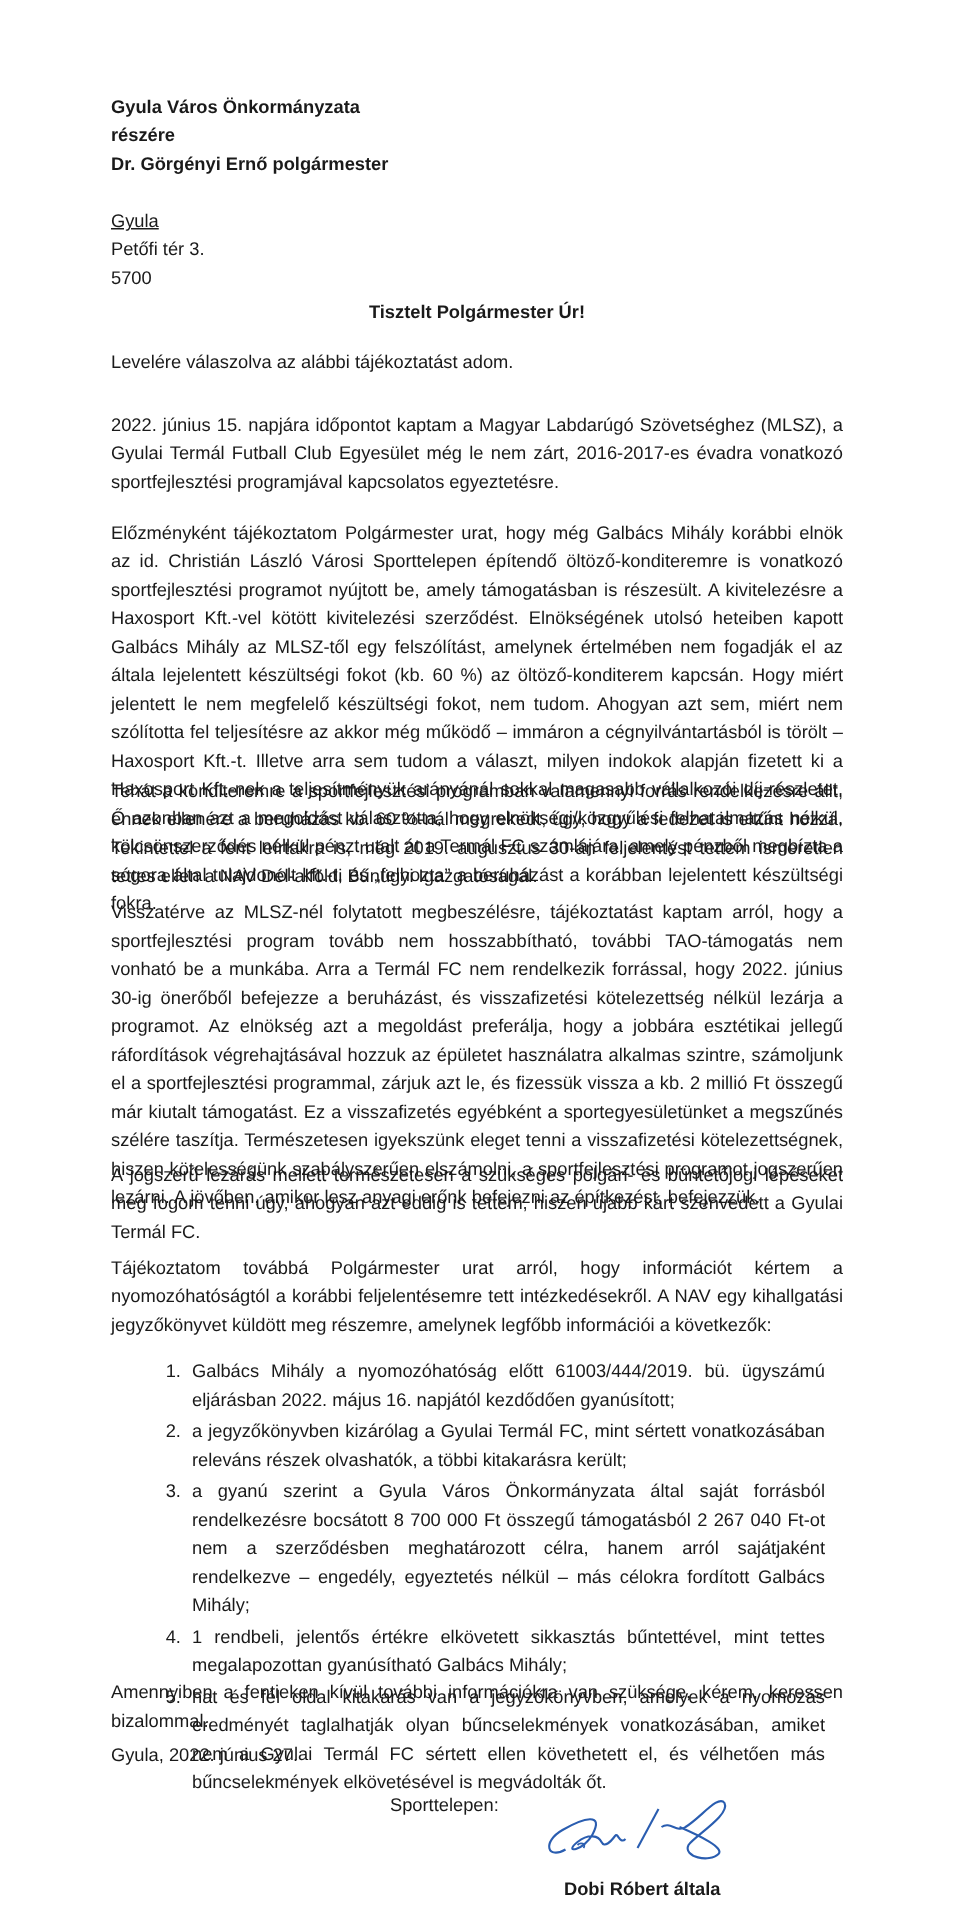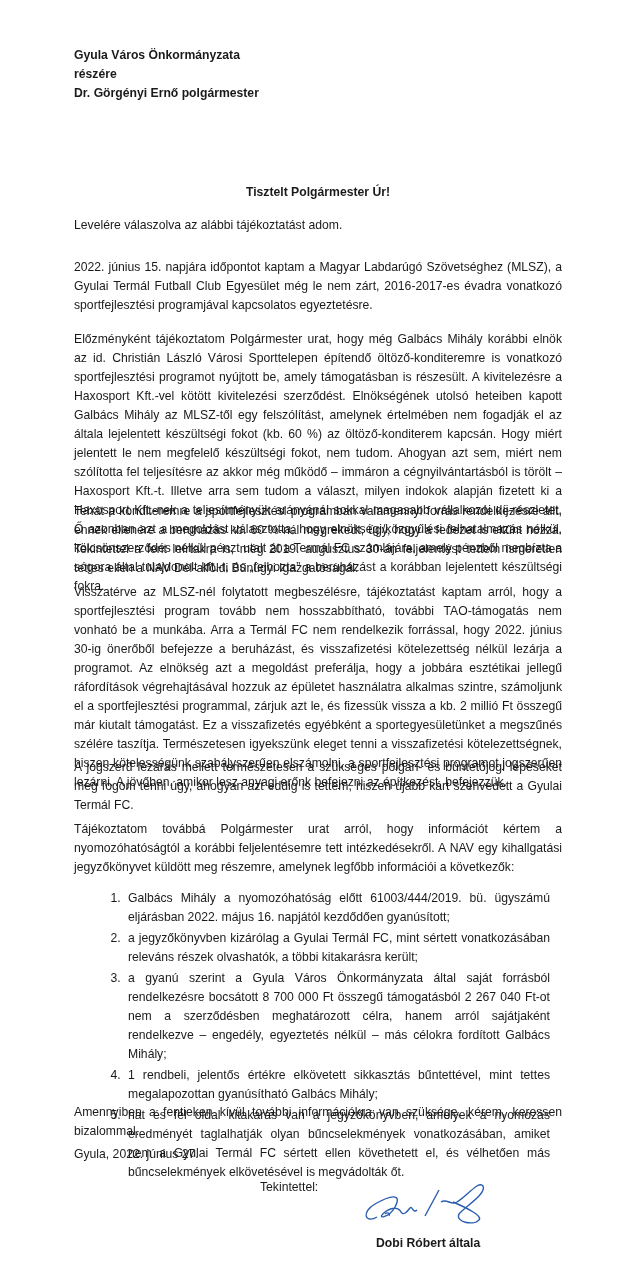--- a/index.html
+++ b/index.html
@@ -1,18 +1,18 @@
 <!DOCTYPE html>
 <html><head>
 <meta charset="utf-8">
 <style>
   html, body { margin: 0; padding: 0; background: #ffffff; }
   body { width: 635px; height: 1280px; position: relative; overflow: hidden;
          font-family: "Liberation Sans", sans-serif; color: #1a1a1a; }
-  .page { position: absolute; left: 0; top: 0; width: 635px; height: 1212px; }
+  .page { position: absolute; left: 0; top: 16px; width: 635px; height: 1212px; }
   .col { position: absolute; left: 74px; width: 488px; font-size: 12.2px; line-height: 19px; }
   .bold { font-weight: bold; }
   .just { text-align: justify; }
   .u { text-decoration: underline; }
   .center { text-align: center; }
   p { margin: 0; }
   ol { margin: 12px; padding-left: 38px; }
   ol li { padding-left: 4px; margin-bottom: 2px; text-align: justify; }
   .sig-label { position: absolute; font-size: 12.2px; }
   .sig-svg { position: absolute; left: 355px; top: 1172px; width: 150px; height: 60px; }
@@ -21,20 +21,25 @@
 <body>
 
 <div class="page">
 
   <div class="col bold" style="top:46px;">
     <p>Gyula Város Önkormányzata</p>
     <p>részére</p>
     <p>Dr. Görgényi Ernő polgármester</p>
   </div>
 
+  <div class="col" style="top:122px;">
+    <p class="u">Gyula</p>
+    <p>Petőfi tér 3.</p>
+    <p>5700</p>
+  </div>
 
   <div class="col" style="top:216px;">Levelére válaszolva az alábbi tájékoztatást adom.</div>
 
   <div class="col bold center" style="top:183px;">Tisztelt Polgármester Úr!</div>
 
   <div class="col just" style="top:258px;">2022. június 15. napjára időpontot kaptam a Magyar Labdarúgó Szövetséghez (MLSZ), a Gyulai Termál Futball Club Egyesület még le nem zárt, 2016-2017-es évadra vonatkozó sportfejlesztési programjával kapcsolatos egyeztetésre.</div>
 
   <div class="col just" style="top:330px;">Előzményként tájékoztatom Polgármester urat, hogy még Galbács Mihály korábbi elnök az id. Christián László Városi Sporttelepen építendő öltöző-konditeremre is vonatkozó sportfejlesztési programot nyújtott be, amely támogatásban is részesült. A kivitelezésre a Haxosport Kft.-vel kötött kivitelezési szerződést. Elnökségének utolsó heteiben kapott Galbács Mihály az MLSZ-től egy felszólítást, amelynek értelmében nem fogadják el az általa lejelentett készültségi fokot (kb. 60 %) az öltöző-konditerem kapcsán. Hogy miért jelentett le nem megfelelő készültségi fokot, nem tudom. Ahogyan azt sem, miért nem szólította fel teljesítésre az akkor még működő – immáron a cégnyilvántartásból is törölt – Haxosport Kft.-t. Illetve arra sem tudom a választ, milyen indokok alapján fizetett ki a Haxosport Kft.-nek a teljesítményük arányánál sokkal magasabb vállalkozói díj-részletet. Ő azonban azt a megoldást választotta, hogy elnökségi/közgyűlési felhatalmazás nélkül, kölcsönszerződés nélkül pénzt utalt át a Termál FC számlájára, amely pénzből megbízta a sógora által tulajdonolt kft.-t, és „felhozta” a beruházást a korábban lejelentett készültségi fokra.</div>
 
   <div class="col just" style="top:502px;">Tehát a konditeremre a sportfejlesztési programban valamennyi forrás rendelkezésre állt, ennek ellenére a beruházás kb. 60 %-nál megrekedt, úgy, hogy a fedezet is eltűnt hozzá. Tekintettel a fent leírtakra is, még 2019. augusztus 30-án feljelentést tettem ismeretlen tettes ellen a NAV Dél-alföldi Bűnügyi Igazgatóságál.</div>
@@ -52,21 +57,21 @@
       <li>a gyanú szerint a Gyula Város Önkormányzata által saját forrásból rendelkezésre bocsátott 8 700 000 Ft összegű támogatásból 2 267 040 Ft-ot nem a szerződésben meghatározott célra, hanem arról sajátjaként rendelkezve – engedély, egyeztetés nélkül – más célokra fordított Galbács Mihály;</li>
       <li>1 rendbeli, jelentős értékre elkövetett sikkasztás bűntettével, mint tettes megalapozottan gyanúsítható Galbács Mihály;</li>
       <li>hat és fél oldal kitakarás van a jegyzőkönyvben, amelyek a nyomozás eredményét taglalhatják olyan bűncselekmények vonatkozásában, amiket nem a Gyulai Termál FC sértett ellen követhetett el, és vélhetően más bűncselekmények elkövetésével is megvádolták őt.</li>
     </ol>
   </div>
 
   <div class="col just" style="top:1103px;">Amennyiben a fentieken kívül további információkra van szüksége, kérem, keressen bizalommal.</div>
 
   <div class="col" style="top:1145px;">Gyula, 2022. június 27.</div>
 
-  <div class="sig-label" style="left:260px; top:1180px;">Tekintettel:</div>
+  <div class="sig-label" style="left:260px; top:1180px;">Sporttelepen:</div>
 
   <svg class="sig-svg" viewBox="0 0 150 60">
     <path d="M22 45 C10 52 6 40 20 32 C34 24 48 20 40 35 C34 46 20 48 30 40 C38 34 44 36 46 40 C48 44 52 40 55 36 C57 33 58 42 62 38" fill="none" stroke="#2a5db0" stroke-width="1.4"></path>
     <path d="M30 42 C32 40 36 41 34 44" fill="none" stroke="#2a5db0" stroke-width="1.2"></path>
     <path d="M70 44 L84 18" fill="none" stroke="#2a5db0" stroke-width="1.4"></path>
     <path d="M86 30 C92 26 96 34 102 30 C112 24 124 8 128 14 C132 22 108 36 104 42 C100 50 118 54 124 48 C128 44 112 36 98 30" fill="none" stroke="#2a5db0" stroke-width="1.4"></path>
   </svg>
 
   <div class="sig-label bold" style="left:376px; top:1236px;">Dobi Róbert általa</div>
 

